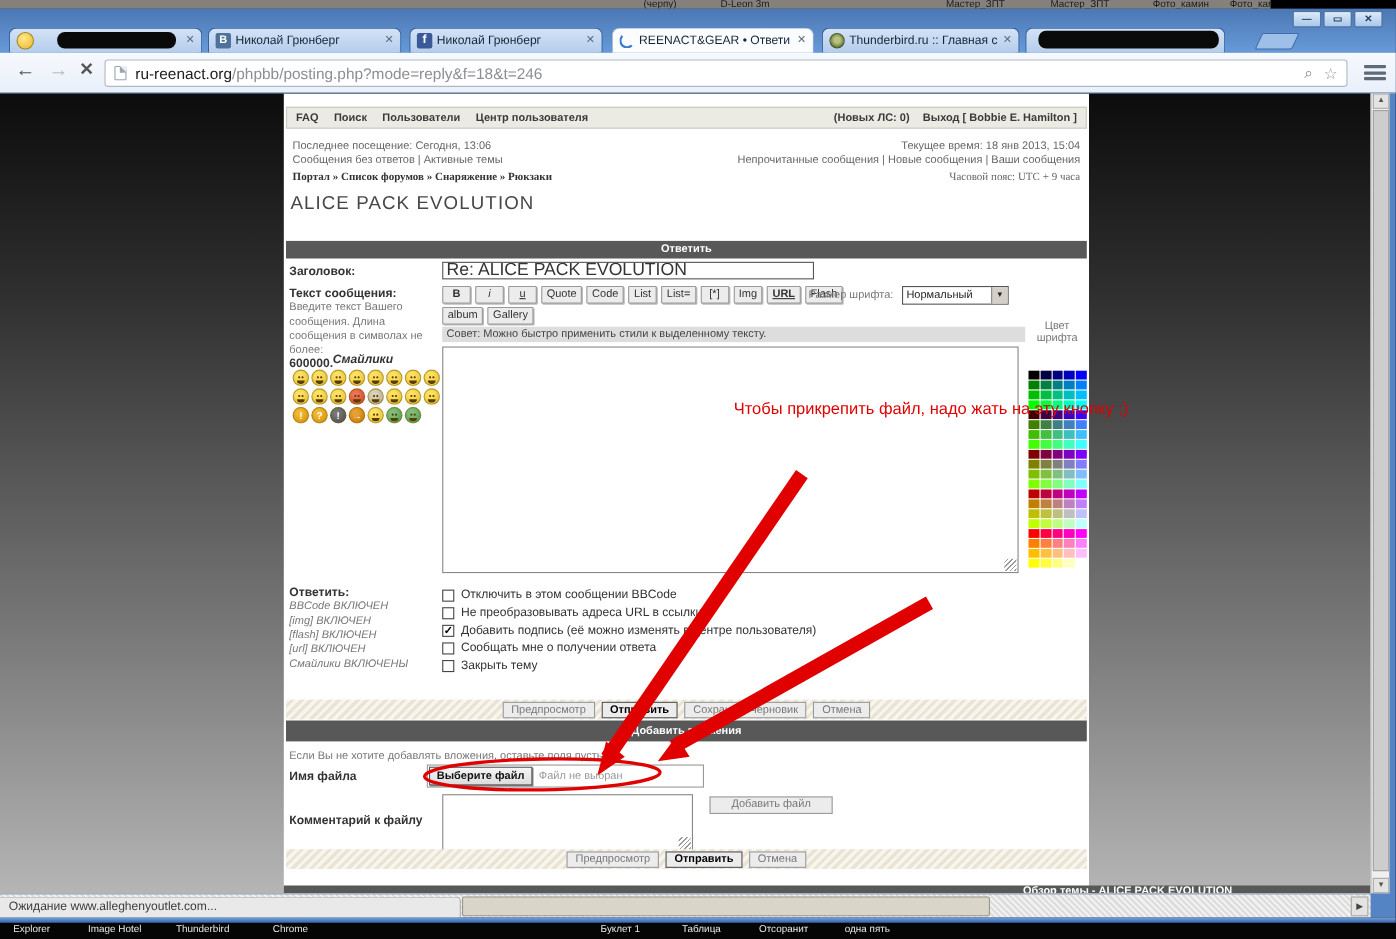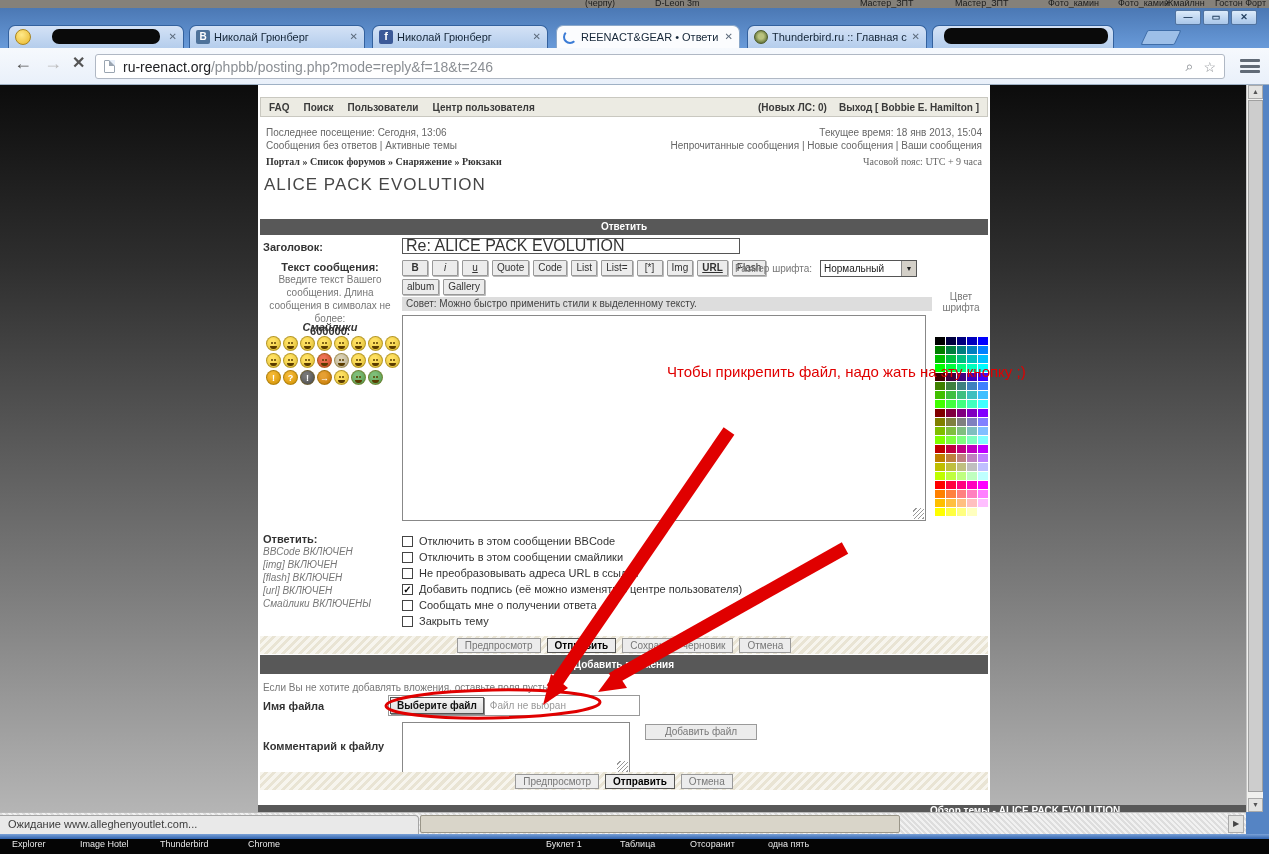--- a/index.html
+++ b/index.html
@@ -1,20 +1,20 @@
 <!DOCTYPE html>
 <html><head>
 <meta charset="utf-8">
 <style>
   * { margin:0; padding:0; box-sizing:border-box; }
   body { font-family:"Liberation Sans", sans-serif; background:#000; }
   .screen { position:relative; width:1269px; height:854px; overflow:hidden; background:#000; }
 
   
-  .desktop-strip { position:absolute; left:0; top:0; width:1269px; height:8px; background:#85817a; overflow:hidden; }
+  .desktop-strip { position:absolute; left:0; top:0; width:1155px; height:8px; background:#85817a; overflow:hidden; }
   .desktop-strip span { position:absolute; top:-2px; font-size:9px; color:#1c1c1c; white-space:nowrap; }
 
   
   .bwindow { position:absolute; left:0; top:8px; width:1269px; height:826px; background:#5584c4; }
   .tabstrip { position:absolute; left:0; top:0; width:100%; height:40px;
               background:linear-gradient(#4b78b4, #689ad9); }
   .winctl { position:absolute; right:12px; top:2px; display:flex; gap:2px; }
   .winbtn { width:26px; height:15px; background:linear-gradient(#dcebfa,#a9c6e9); border:1px solid #51739f;
             border-radius:2px; font-size:9px; font-weight:bold; color:#24405f; text-align:center; line-height:13px; }
   .tab { position:absolute; bottom:0; height:23px; border:1px solid #33619e; border-bottom:none;
@@ -254,21 +254,21 @@
           <span class="tz">Часовой пояс: UTC + 9 часа</span>
         </div>
 
         <div class="h1">ALICE PACK EVOLUTION</div>
 
         <div class="darkbar" style="top:134px; height:16px; line-height:16px;">Ответить</div>
 
         <div class="lblcol" style="top:156px;"><span class="blab">Заголовок:</span></div>
         <input class="subj-input" value="Re: ALICE PACK EVOLUTION" style="">
 
-        <div class="lblcol" style="top:176px;text-align:center;">
+        <div class="lblcol" style="top:176px;">
           <div class="blab">Текст сообщения:</div>
           <div class="gsm">Введите текст Вашего сообщения. Длина сообщения в символах не более:</div>
           <div class="blab">600000.</div>
         </div>
 
         <div class="bbrow" style="top:175px;">
           <span class="bbtn b">B</span>
           <span class="bbtn i">i</span>
           <span class="bbtn u">u</span>
           <span class="bbtn">Quote</span>
@@ -551,24 +551,20 @@
           <div class="gsm" style="font-style:italic;">Смайлики ВКЛЮЧЕНЫ</div>
         </div>
 
         <div style="position:absolute; left:144px; top:448px;" id="chk-list">
           <div class="chkrow">
               <span class="cb"></span>
               <span>Отключить в этом сообщении BBCode</span>
             </div>
           <div class="chkrow">
               <span class="cb"></span>
-              <span>Отключить в этом сообщении смайлики</span>
-            </div>
-          <div class="chkrow">
-              <span class="cb"></span>
               <span>Не преобразовывать адреса URL в ссылки</span>
             </div>
           <div class="chkrow">
               <span class="cb on"></span>
               <span>Добавить подпись (её можно изменять в центре пользователя)</span>
             </div>
           <div class="chkrow">
               <span class="cb"></span>
               <span>Сообщать мне о получении ответа</span>
             </div>

